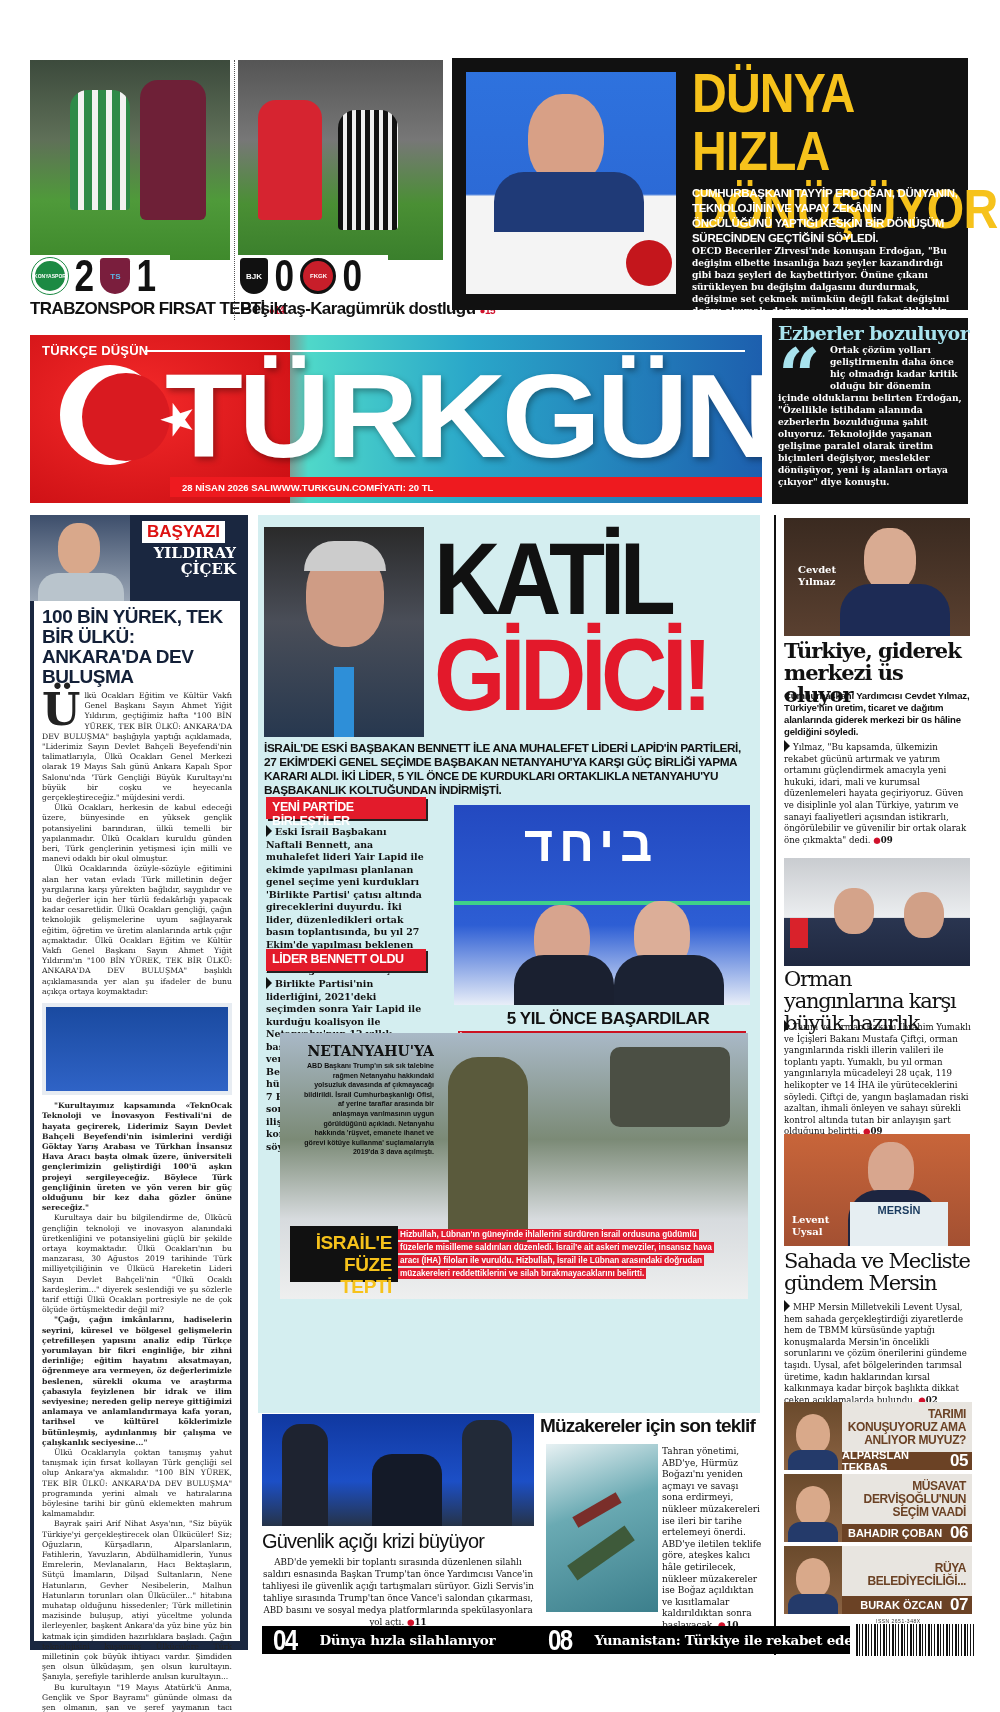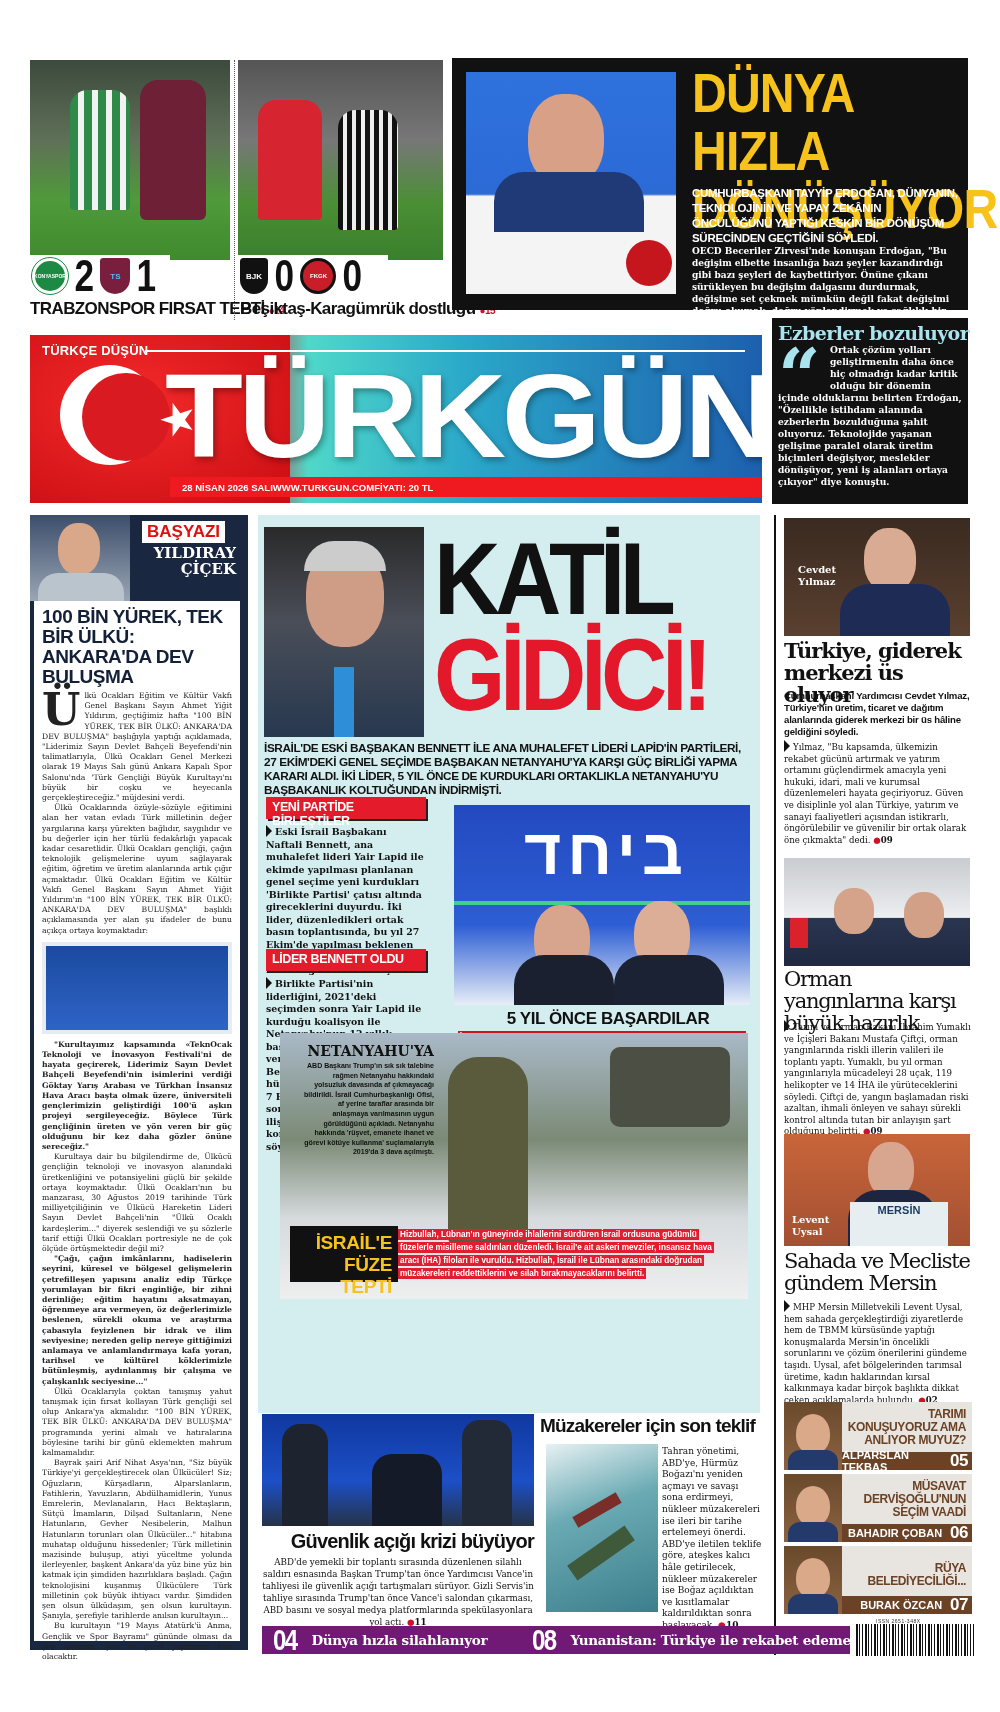--- a/index.html
+++ b/index.html
@@ -45,53 +45,53 @@
 .lphoto{margin:6px 0;height:92px;background:linear-gradient(180deg,#1a4aa0,#2f63c6);border:4px solid #e7ecf2}
 
 #center{left:258px;top:515px;width:502px;height:898px;background:#d4eef0}
 #katilphoto{left:6px;top:12px;width:160px;height:210px;background:linear-gradient(180deg,#2a2a2a 0%,#4a4e58 45%,#27384f 100%)}
 .katil{position:absolute;left:176px;font-size:102px;line-height:96px;font-weight:bold;letter-spacing:-6px;transform:scaleX(.9);transform-origin:left}
 #kdesc{position:absolute;left:6px;top:226px;width:490px;font-size:11.8px;line-height:14px;font-weight:bold;letter-spacing:-.4px}
 .redlab{position:absolute;left:8px;width:160px;height:22px;background:#e31b2b;color:#fff;font-size:12.5px;font-weight:bold;padding:3px 6px;box-shadow:2px 2px 0 #222;letter-spacing:-.4px}
 .ctext{position:absolute;left:8px;width:160px;font-size:9.4px;line-height:12.5px;font-family:"DejaVu Serif",serif;font-weight:bold}
 .tri{display:inline-block;width:0;height:0;border-top:6px solid transparent;border-bottom:6px solid transparent;border-left:6px solid #111;margin-right:3px;vertical-align:-2px}
 #bennett{left:196px;top:290px;width:296px;height:200px;background:linear-gradient(180deg,#2349c0 0%,#2d5ed4 60%,#e8eef8 100%)}
-#bennett .heb{position:absolute;left:70px;top:10px;color:#fff;font-size:64px;font-weight:bold;letter-spacing:6px}
+#bennett .heb{position:absolute;left:70px;top:10px;color:#fff;font-size:50px;font-weight:bold;letter-spacing:6px}
 #basardi{position:absolute;left:230px;top:494px;width:240px;text-align:center;font-size:17px;font-weight:bold;letter-spacing:-.4px}
 #basardi-text{position:absolute;left:196px;top:516px;width:296px;text-align:center;font-size:8.4px;line-height:13px;font-weight:bold}
 #basardi-text span{background:#cc1322;color:#fff;padding:1px 2px;box-decoration-break:clone;-webkit-box-decoration-break:clone}
 #soldier{left:22px;top:518px;width:468px;height:266px;background:linear-gradient(180deg,#a9b9c7 0%,#7b8a76 40%,#d7dbde 70%,#eeefef 100%)}
 #afyok-k{position:absolute;left:24px;top:10px;width:130px;text-align:right}
 #afyok-k .a{font-size:14px;font-weight:bold;font-family:"DejaVu Serif",serif}
 #afyok-k .b{font-size:36px;line-height:36px;font-weight:bold;font-family:"DejaVu Serif",serif;letter-spacing:-1px}
 #afyok-k .c{font-size:7px;line-height:9.6px;font-weight:bold;margin-top:2px}
 #fuze{position:absolute;left:10px;top:193px;width:108px;height:56px;background:#111;color:#f6c21b;font-size:19px;line-height:22px;font-weight:bold;text-align:right;padding:6px 6px;letter-spacing:-.4px}
 #fuze-text{position:absolute;left:118px;top:195px;width:318px;font-size:8.2px;line-height:13px;font-weight:bold}
 #fuze-text span{background:#e11d31;color:#fff;padding:1px 2px;-webkit-box-decoration-break:clone;box-decoration-break:clone}
 
 #trump{left:262px;top:1414px;width:272px;height:112px;background:linear-gradient(180deg,#1038a0,#1c4fc6 60%,#263348 100%)}
-#guvenlik{left:262px;top:1530px;width:272px;text-align:right;font-size:20px;font-weight:bold;letter-spacing:-.8px}
+#guvenlik{left:262px;top:1530px;width:272px;text-align:left;font-size:20px;font-weight:normal;letter-spacing:-.8px}
 #guv-text{left:262px;top:1556px;width:272px;text-align:center;font-size:8.7px;line-height:12px;font-family:"DejaVu Serif",serif}
 #muz{left:540px;top:1415px;width:222px;font-size:19px;font-weight:bold;letter-spacing:-.8px;white-space:nowrap}
 #ships{left:546px;top:1444px;width:112px;height:168px;background:linear-gradient(160deg,#e7f1f3,#6aaab3 40%,#3c7f8c 100%)}
 #muz-text{left:662px;top:1446px;width:100px;font-size:9px;line-height:11.6px;font-family:"DejaVu Serif",serif}
 .rhead{position:absolute;left:784px;width:188px;font-size:21px;line-height:22px;font-weight:bold;font-family:"DejaVu Serif",serif;letter-spacing:-1px}
 .rhead.light{font-weight:normal;letter-spacing:-1.2px}
 .rsub{position:absolute;left:784px;width:186px;font-size:9.6px;line-height:12px;font-weight:bold;letter-spacing:-.2px}
 .rtext{position:absolute;left:784px;width:188px;font-size:8.6px;line-height:11.6px;font-family:"DejaVu Serif",serif}
 .caption{position:absolute;color:#fff;font-weight:bold;font-family:"DejaVu Serif",serif;font-size:10px;line-height:12px}
 .col-box{position:absolute;left:784px;width:188px;height:68px;background:#e8e5e0}
 .col-box .av{position:absolute;left:0;top:0;width:58px;height:68px;background:linear-gradient(180deg,#6a4a2c,#8a6242)}
 .col-box .av .face{position:absolute;left:12px;top:12px;width:34px;height:40px;border-radius:50% 50% 45% 45%;background:#d9a98a}
 .col-box .av .suit{position:absolute;left:4px;top:48px;width:50px;height:20px;border-radius:12px 12px 0 0;background:#243a6a}
 .col-box .ti{position:absolute;right:6px;top:6px;width:120px;text-align:right;font-size:12px;line-height:13px;font-weight:bold;color:#6b4225;letter-spacing:-.4px}
 .col-box .bar{position:absolute;left:58px;right:0;bottom:0;height:18px;background:#6b4225;color:#fff;font-size:11px;font-weight:bold;display:flex;justify-content:flex-end;align-items:center;padding-right:4px;gap:8px}
 .col-box .bar .n{font-size:17px;letter-spacing:-.5px}
 
-#footer{left:262px;top:1626px;width:588px;height:28px;background:#701a75;display:flex;align-items:center;gap:12px;padding:2px 8px;color:#fff;font-family:"DejaVu Serif",serif;font-weight:bold}
+#footer{left:262px;top:1626px;width:588px;height:28px;background:#000000;display:flex;align-items:center;gap:20px;padding:2px 8px;color:#fff;font-family:"DejaVu Serif",serif;font-weight:bold}
 #footer .num{font-family:"Liberation Sans",sans-serif;font-size:30px;line-height:28px;letter-spacing:-2px;transform:scaleX(.8)}
 #footer .t{font-size:13.5px;white-space:nowrap;letter-spacing:-.3px}
 #barcode{left:856px;top:1624px;width:118px;height:32px;background:repeating-linear-gradient(90deg,#111 0 2px,#fff 2px 3px,#111 3px 4px,#fff 4px 6px,#111 6px 7px,#fff 7px 9px)}
 #issn{left:876px;top:1618px;font-size:5px;color:#333;letter-spacing:.5px}
 .vdiv{position:absolute;width:2px;background:#111}
 </style>
 </head>
 <body>
 
 <div class="photo sport-photo" style="left:30px;width:200px;background:linear-gradient(180deg,#3c4a3c 0%,#5f7058 40%,#4f9a3a 70%,#3f8a2c 100%)">
@@ -176,20 +176,21 @@
   <div id="basyazi">BAŞYAZI</div>
   <div id="author">
       <div>YILDIRAY</div>
       <div>ÇİÇEK</div>
     </div>
   <div class="inner">
     <div class="lhead">100 BİN YÜREK, TEK BİR ÜLKÜ: ANKARA'DA DEV BULUŞMA</div>
     <div class="ltext" style="margin-top:4px">
       <span class="drop">Ü</span><span>lkü Ocakları Eğitim ve Kültür Vakfı Genel Başkanı Sayın Ahmet Yiğit Yıldırım, geçtiğimiz hafta "100 BİN YÜREK, TEK BİR ÜLKÜ: ANKARA'DA DEV BULUŞMA" başlığıyla yaptığı açıklamada, "Liderimiz Sayın Devlet Bahçeli Beyefendi'nin talimatlarıyla, Ülkü Ocakları Genel Merkezi olarak 19 Mayıs Salı günü Ankara Kapalı Spor Salonu'nda 'Türk Gençliği Büyük Kurultayı'nı büyük bir coşku ve heyecanla gerçekleştireceğiz." müjdesini verdi.</span>
     </div>
+    <div class="ltext" style="text-indent:12px">Ülkü Ocakları, herkesin de kabul edeceği üzere, bünyesinde en yüksek gençlik potansiyelini barındıran, ülkü temelli bir yapılanmadır. Ülkü Ocakları kuruldu günden beri, Türk gençlerinin yetişmesi için milli ve manevi odaklı bir okul olmuştur.</div>
     <div class="ltext" style="text-indent:12px">Ülkü Ocaklarında özüyle-sözüyle eğitimini alan her vatan evladı Türk milletinin değer yargılarına karşı yürekten bağlıdır, saygılıdır ve bu değerler için her türlü fedakârlığı yapacak kadar cesaretlidir. Ülkü Ocakları gençliği, çağın teknolojik gelişmelerine uyum sağlayarak eğitim, öğretim ve üretim alanlarında artık çığır açmaktadır. Ülkü Ocakları Eğitim ve Kültür Vakfı Genel Başkanı Sayın Ahmet Yiğit Yıldırım'ın "100 BİN YÜREK, TEK BİR ÜLKÜ: ANKARA'DA DEV BULUŞMA" başlıklı açıklamasında yer alan şu ifadeler de bunu açıkça ortaya koymaktadır:</div>
     <div class="lphoto"></div>
     <div class="ltext" style="text-indent:12px;font-weight:bold">"Kurultayımız kapsamında «TeknOcak Teknoloji ve İnovasyon Festivali'ni de hayata geçirerek, Liderimiz Sayın Devlet Bahçeli Beyefendi'nin isimlerini verdiği Göktay Yarış Arabası ve Türkhan İnsansız Hava Aracı başta olmak üzere, üniversiteli gençlerimizin geliştirdiği 100'ü aşkın projeyi sergileyeceğiz. Böylece Türk gençliğinin üreten ve yön veren bir güç olduğunu bir kez daha gözler önüne sereceğiz."</div>
     <div class="ltext" style="text-indent:12px">Kurultaya dair bu bilgilendirme de, Ülkücü gençliğin teknoloji ve inovasyon alanındaki üretkenliğini ve potansiyelini güçlü bir şekilde ortaya koymaktadır. Ülkü Ocakları'nın bu manzarası, 30 Ağustos 2019 tarihinde Türk milliyetçiliğinin ve Ülkücü Hareketin Lideri Sayın Devlet Bahçeli'nin "Ülkü Ocaklı kardeşlerim..." diyerek seslendiği ve şu sözlerle tarif ettiği Ülkü Ocakları portresiyle ne de çok ölçüde örtüşmektedir değil mi?</div>
     <div class="ltext" style="text-indent:12px;font-weight:bold">"Çağı, çağın imkânlarını, hadiselerin seyrini, küresel ve bölgesel gelişmelerin çetrefilleşen yapısını analiz edip Türkçe yorumlayan bir fikri enginliğe, bir zihni derinliğe; eğitim hayatını aksatmayan, öğrenmeye ara vermeyen, öz değerlerimizle beslenen, sürekli okuma ve araştırma çabasıyla feyizlenen bir idrak ve ilim seviyesine; nereden gelip nereye gittiğimizi anlamaya ve anlamlandırmaya kafa yoran, tarihsel ve kültürel köklerimizle bütünleşmiş, aydınlanmış bir çalışma ve çalışkanlık seciyesine..."</div>
     <div class="ltext" style="text-indent:12px">Ülkü Ocaklarıyla çoktan tanışmış yahut tanışmak için fırsat kollayan Türk gençliği sel olup Ankara'ya akmalıdır. "100 BİN YÜREK, TEK BİR ÜLKÜ: ANKARA'DA DEV BULUŞMA" programında yerini almalı ve hatıralarına böylesine tarihi bir günü eklemekten mahrum kalmamalıdır.</div>
     <div class="ltext" style="text-indent:12px">Bayrak şairi Arif Nihat Asya'nın, "Siz büyük Türkiye'yi gerçekleştirecek olan Ülkücüler! Siz; Oğuzların, Kürşadların, Alparslanların, Fatihlerin, Yavuzların, Abdülhamidlerin, Yunus Emrelerin, Mevlanaların, Hacı Bektaşların, Sütçü İmamların, Dilşad Sultanların, Nene Hatunların, Gevher Nesibelerin, Malhun Hatunların torunları olan Ülkücüler..." hitabına muhatap olduğunu hissedenler; Türk milletinin mazisinde buluşup, atiyi yüceltme yolunda ilerleyenler, başkent Ankara'da yüz bine yüz bin katmak için şimdiden hazırlıklara başladı. Çağın teknolojisini kuşanmış Ülkücülere Türk milletinin çok büyük ihtiyacı vardır. Şimdiden şen olsun ülküdaşım, şen olsun kurultayın. Şanıyla, şerefiyle tarihlerde anılsın kurultayın...</div>
     <div class="ltext" style="text-indent:12px">Bu kurultayın "19 Mayıs Atatürk'ü Anma, Gençlik ve Spor Bayramı" gününde olması da şen olmanın, şan ve şeref yaymanın tacı olacaktır.</div>
 
   </div>

